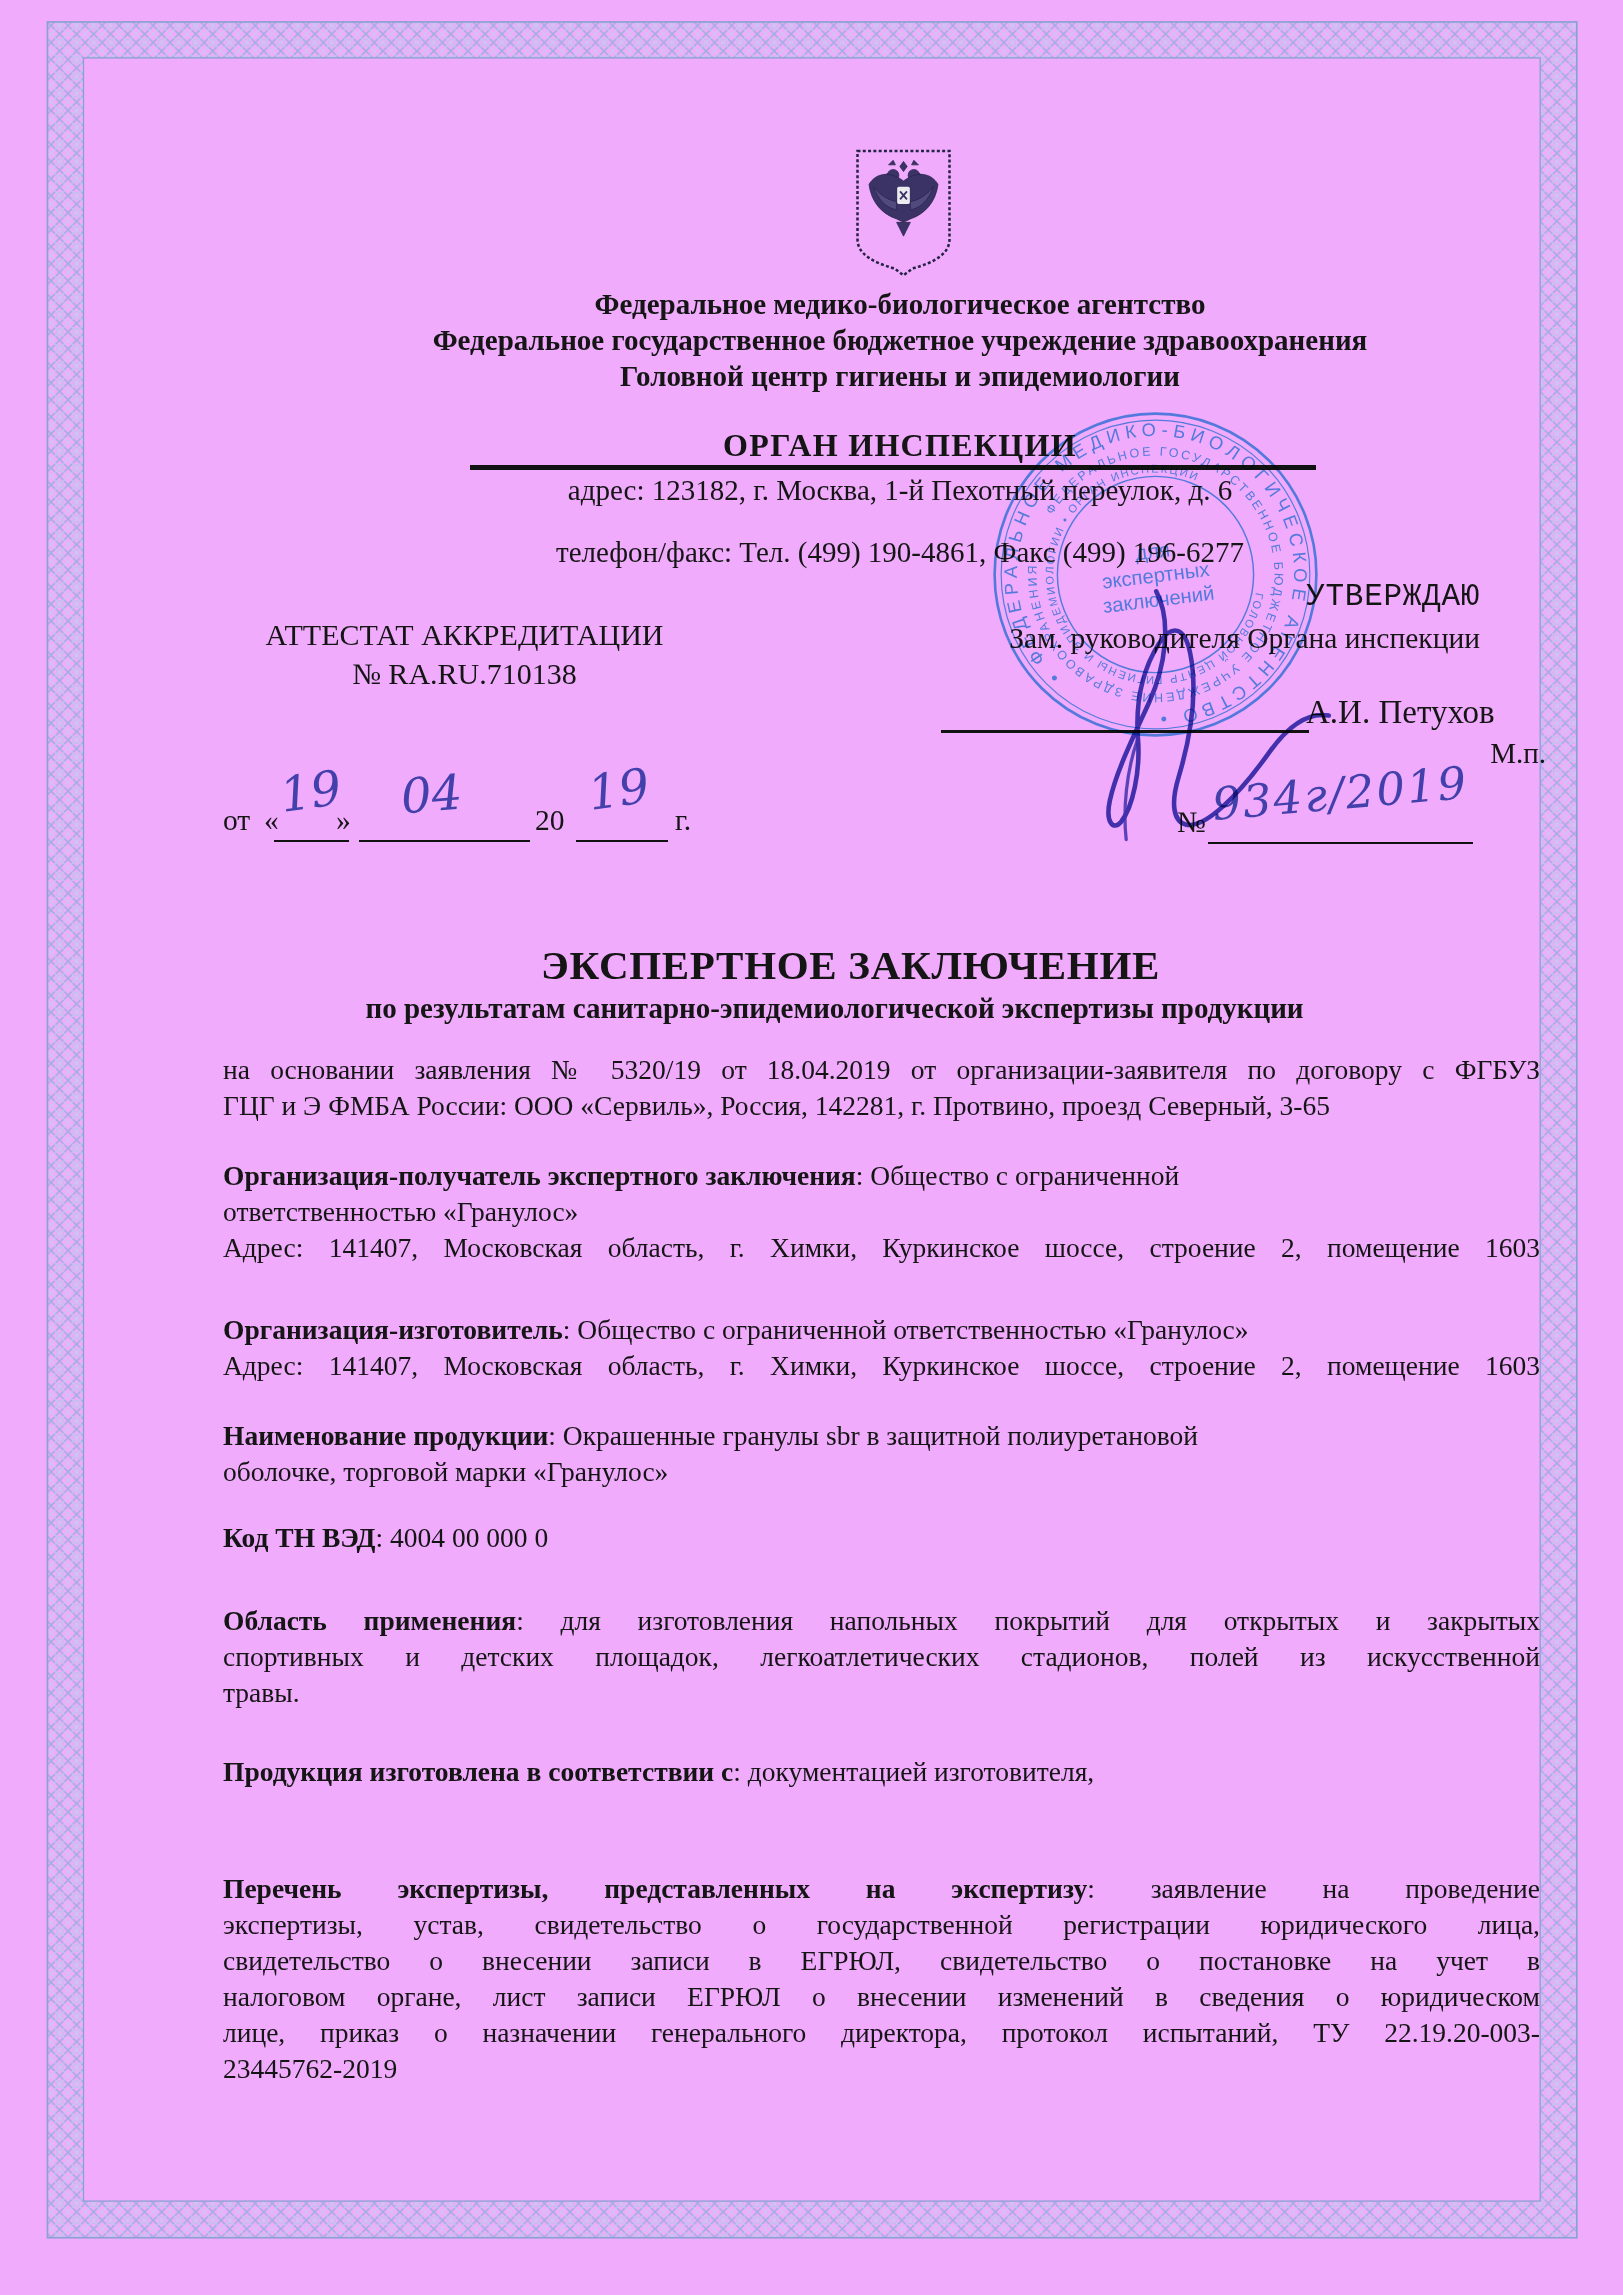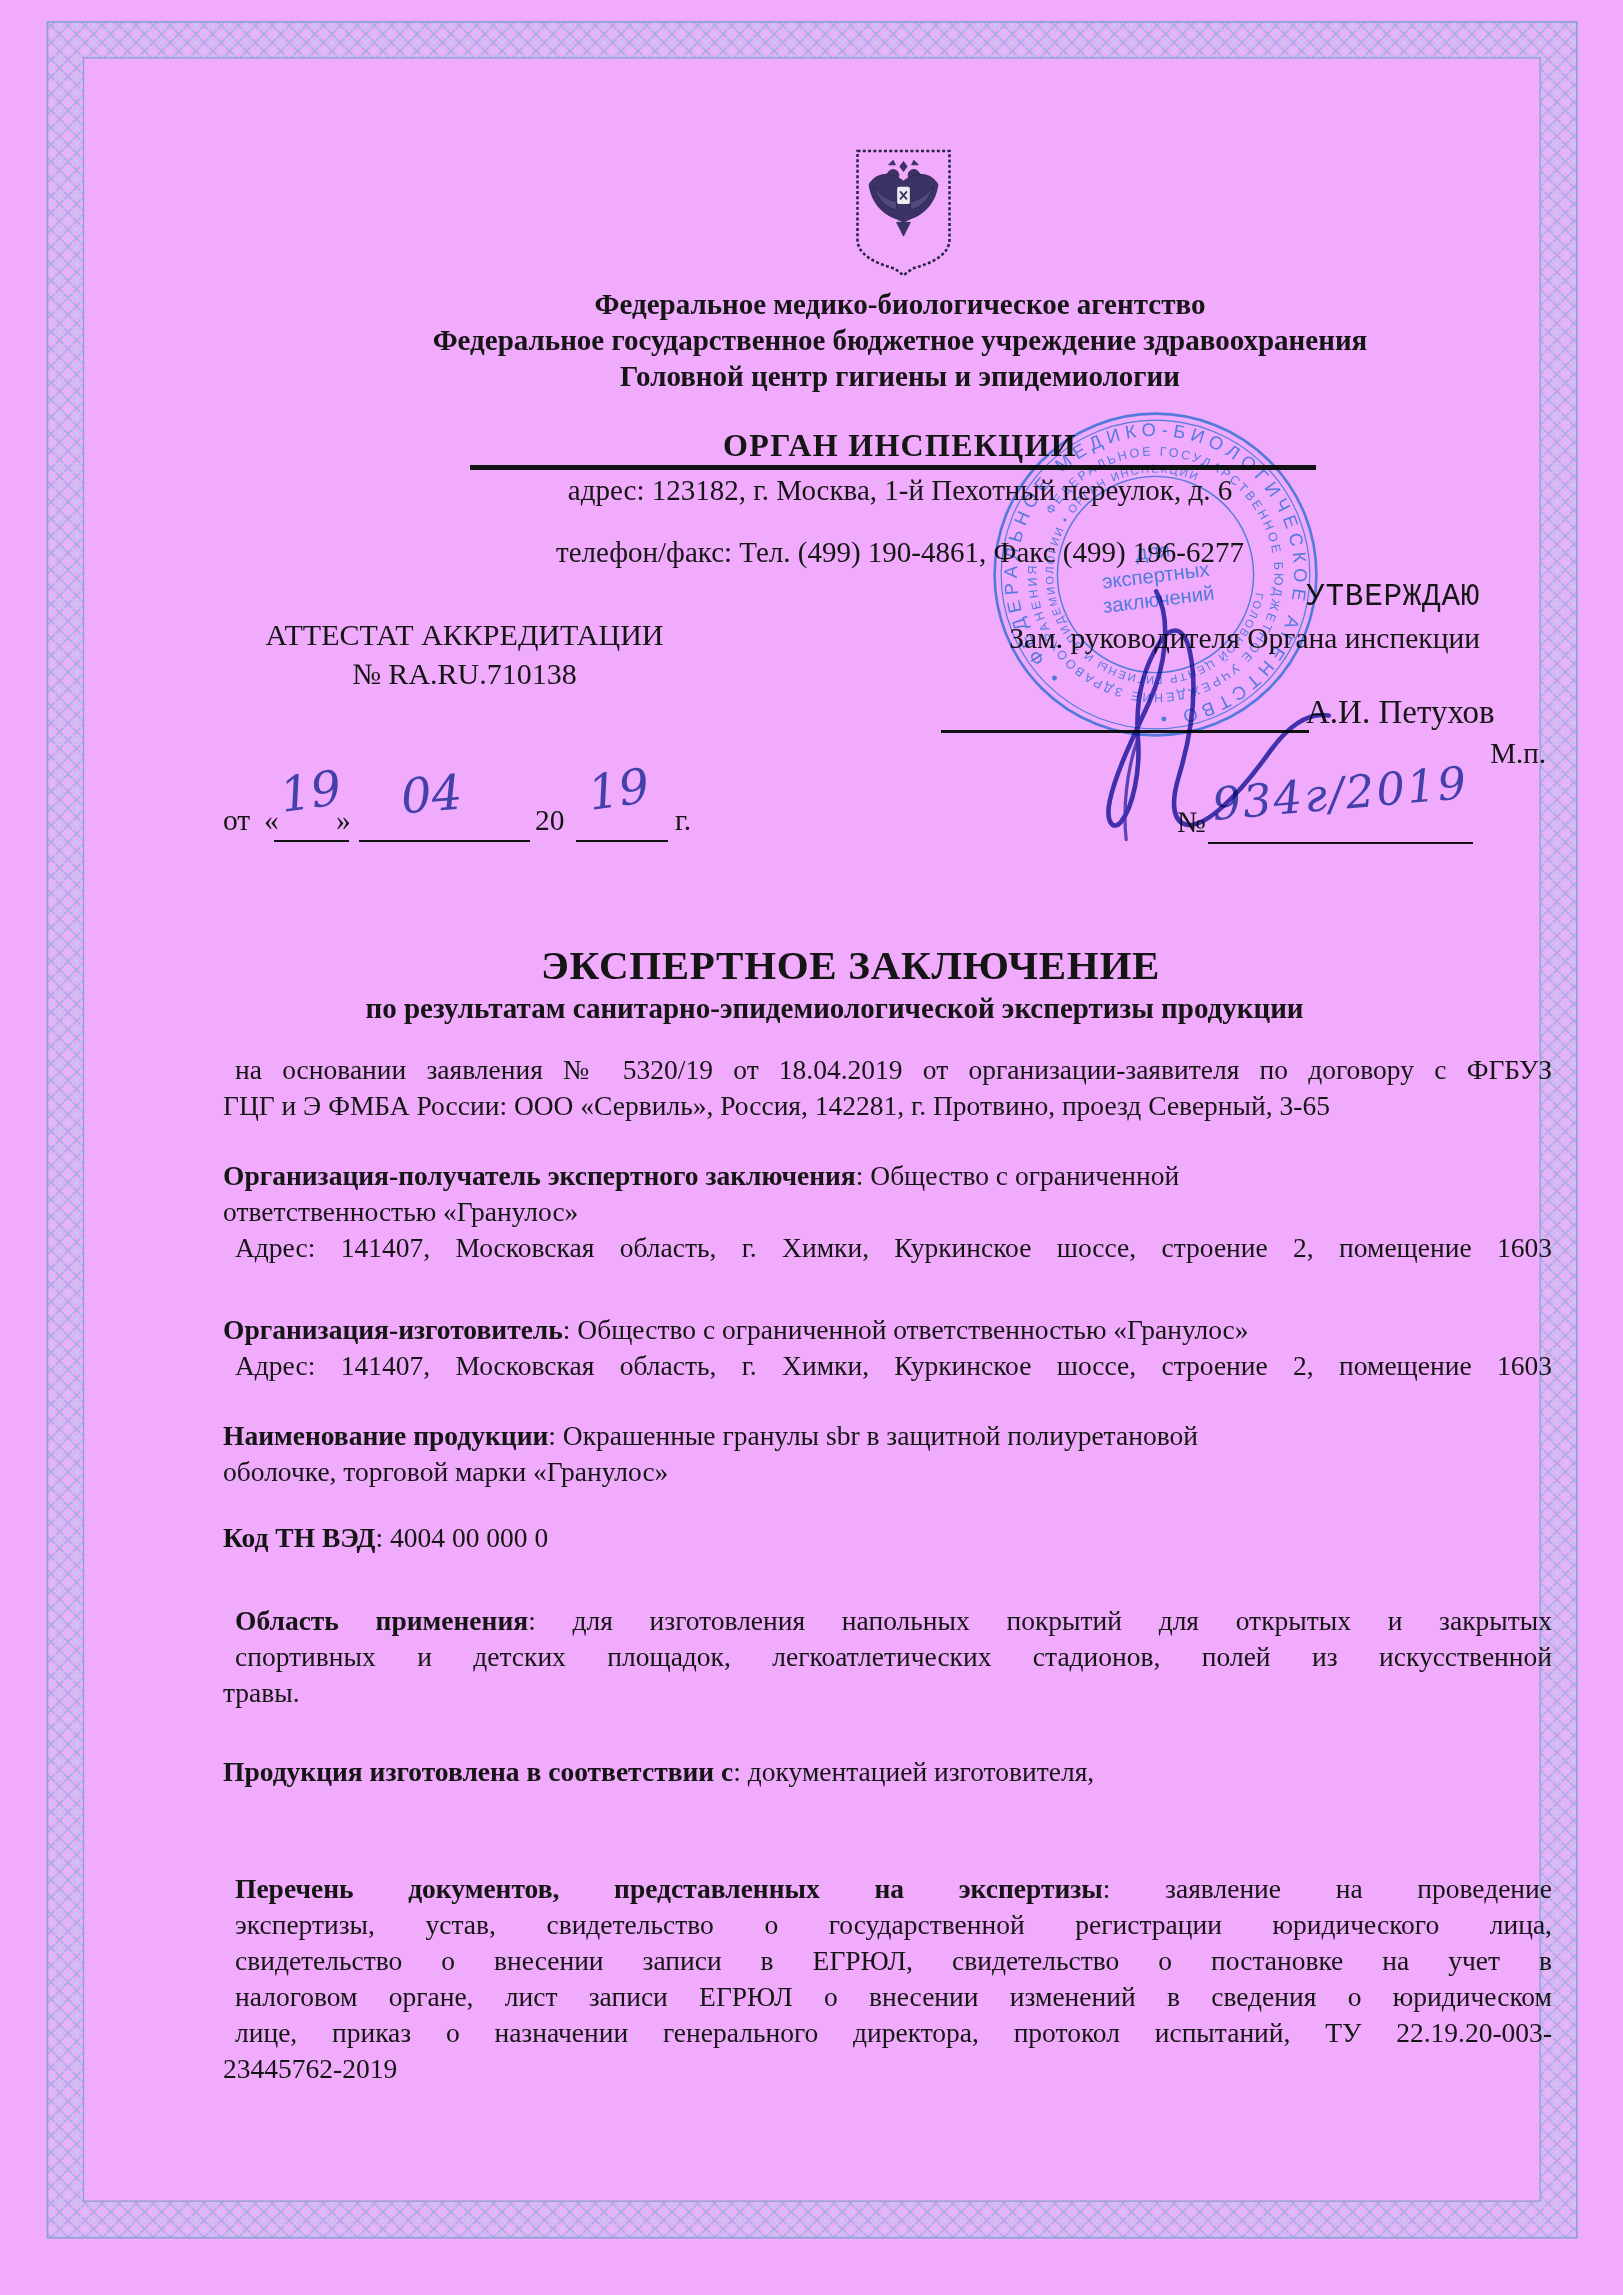--- a/index.html
+++ b/index.html
@@ -7,21 +7,21 @@
         font-family:"Liberation Serif",serif;color:#151515;}
   .abs{position:absolute;}
   .ctr{text-align:center;}
   .b{font-weight:bold;}
   
   .hline{position:absolute;left:262px;width:1276px;text-align:center;font-size:29px;font-weight:bold;white-space:nowrap;}
   .addr{position:absolute;left:262px;width:1276px;text-align:center;font-size:29px;white-space:nowrap;}
   .bar{position:absolute;background:#121212;}
   
   .bl{position:absolute;left:223px;width:1317px;font-size:27.5px;line-height:36px;white-space:nowrap;}
-  .bl.j{white-space:normal;text-align:justify;text-align-last:justify;margin-left:12px;}
+  .bl.j{white-space:normal;text-align:justify;text-align-last:justify;}
   .hand{font-family:"DejaVu Serif",serif;font-style:italic;color:#4340ab;white-space:nowrap;}
   .seal,.sig{mix-blend-mode:multiply;}
 </style>
 </head>
 <body>
 
 <div id="page">
 
   <svg class="abs" width="1623" height="2295" style="left:0;top:0;" viewBox="0 0 2480 3507">
     <defs>
@@ -120,21 +120,21 @@
     <span class="b">Область применения</span><span>: для изготовления напольных покрытий для открытых и закрытых</span>
   </div>
   <div class="bl j" style="top:1639px;">спортивных и детских площадок, легкоатлетических стадионов, полей из искусственной</div>
   <div class="bl" style="top:1675px;">травы.</div>
 
   <div class="bl" style="top:1754px;">
     <span class="b">Продукция изготовлена в соответствии с</span><span>: документацией изготовителя,</span>
   </div>
 
   <div class="bl j" style="top:1871px;">
-    <span class="b">Перечень документов, представленных на экспертизы</span><span>: заявление на проведение</span>
+    <span class="b">Перечень экспертизы, представленных на экспертизу</span><span>: заявление на проведение</span>
   </div>
   <div class="bl j" style="top:1907px;">экспертизы, устав, свидетельство о государственной регистрации юридического лица,</div>
   <div class="bl j" style="top:1943px;">свидетельство о внесении записи в ЕГРЮЛ, свидетельство о постановке на учет в</div>
   <div class="bl j" style="top:1979px;">налоговом органе, лист записи ЕГРЮЛ о внесении изменений в сведения о юридическом</div>
   <div class="bl j" style="top:2015px;">лице, приказ о назначении генерального директора, протокол испытаний, ТУ 22.19.20-003-</div>
   <div class="bl" style="top:2051px;">23445762-2019</div>
 
   <svg class="abs seal" width="327" height="327" viewBox="0 0 500 500" style="left:992px;top:411px;opacity:0.8;">
     <defs>
       <path id="ringA" d="M250,38 A212,212 0 1 1 249.9,38"></path>

